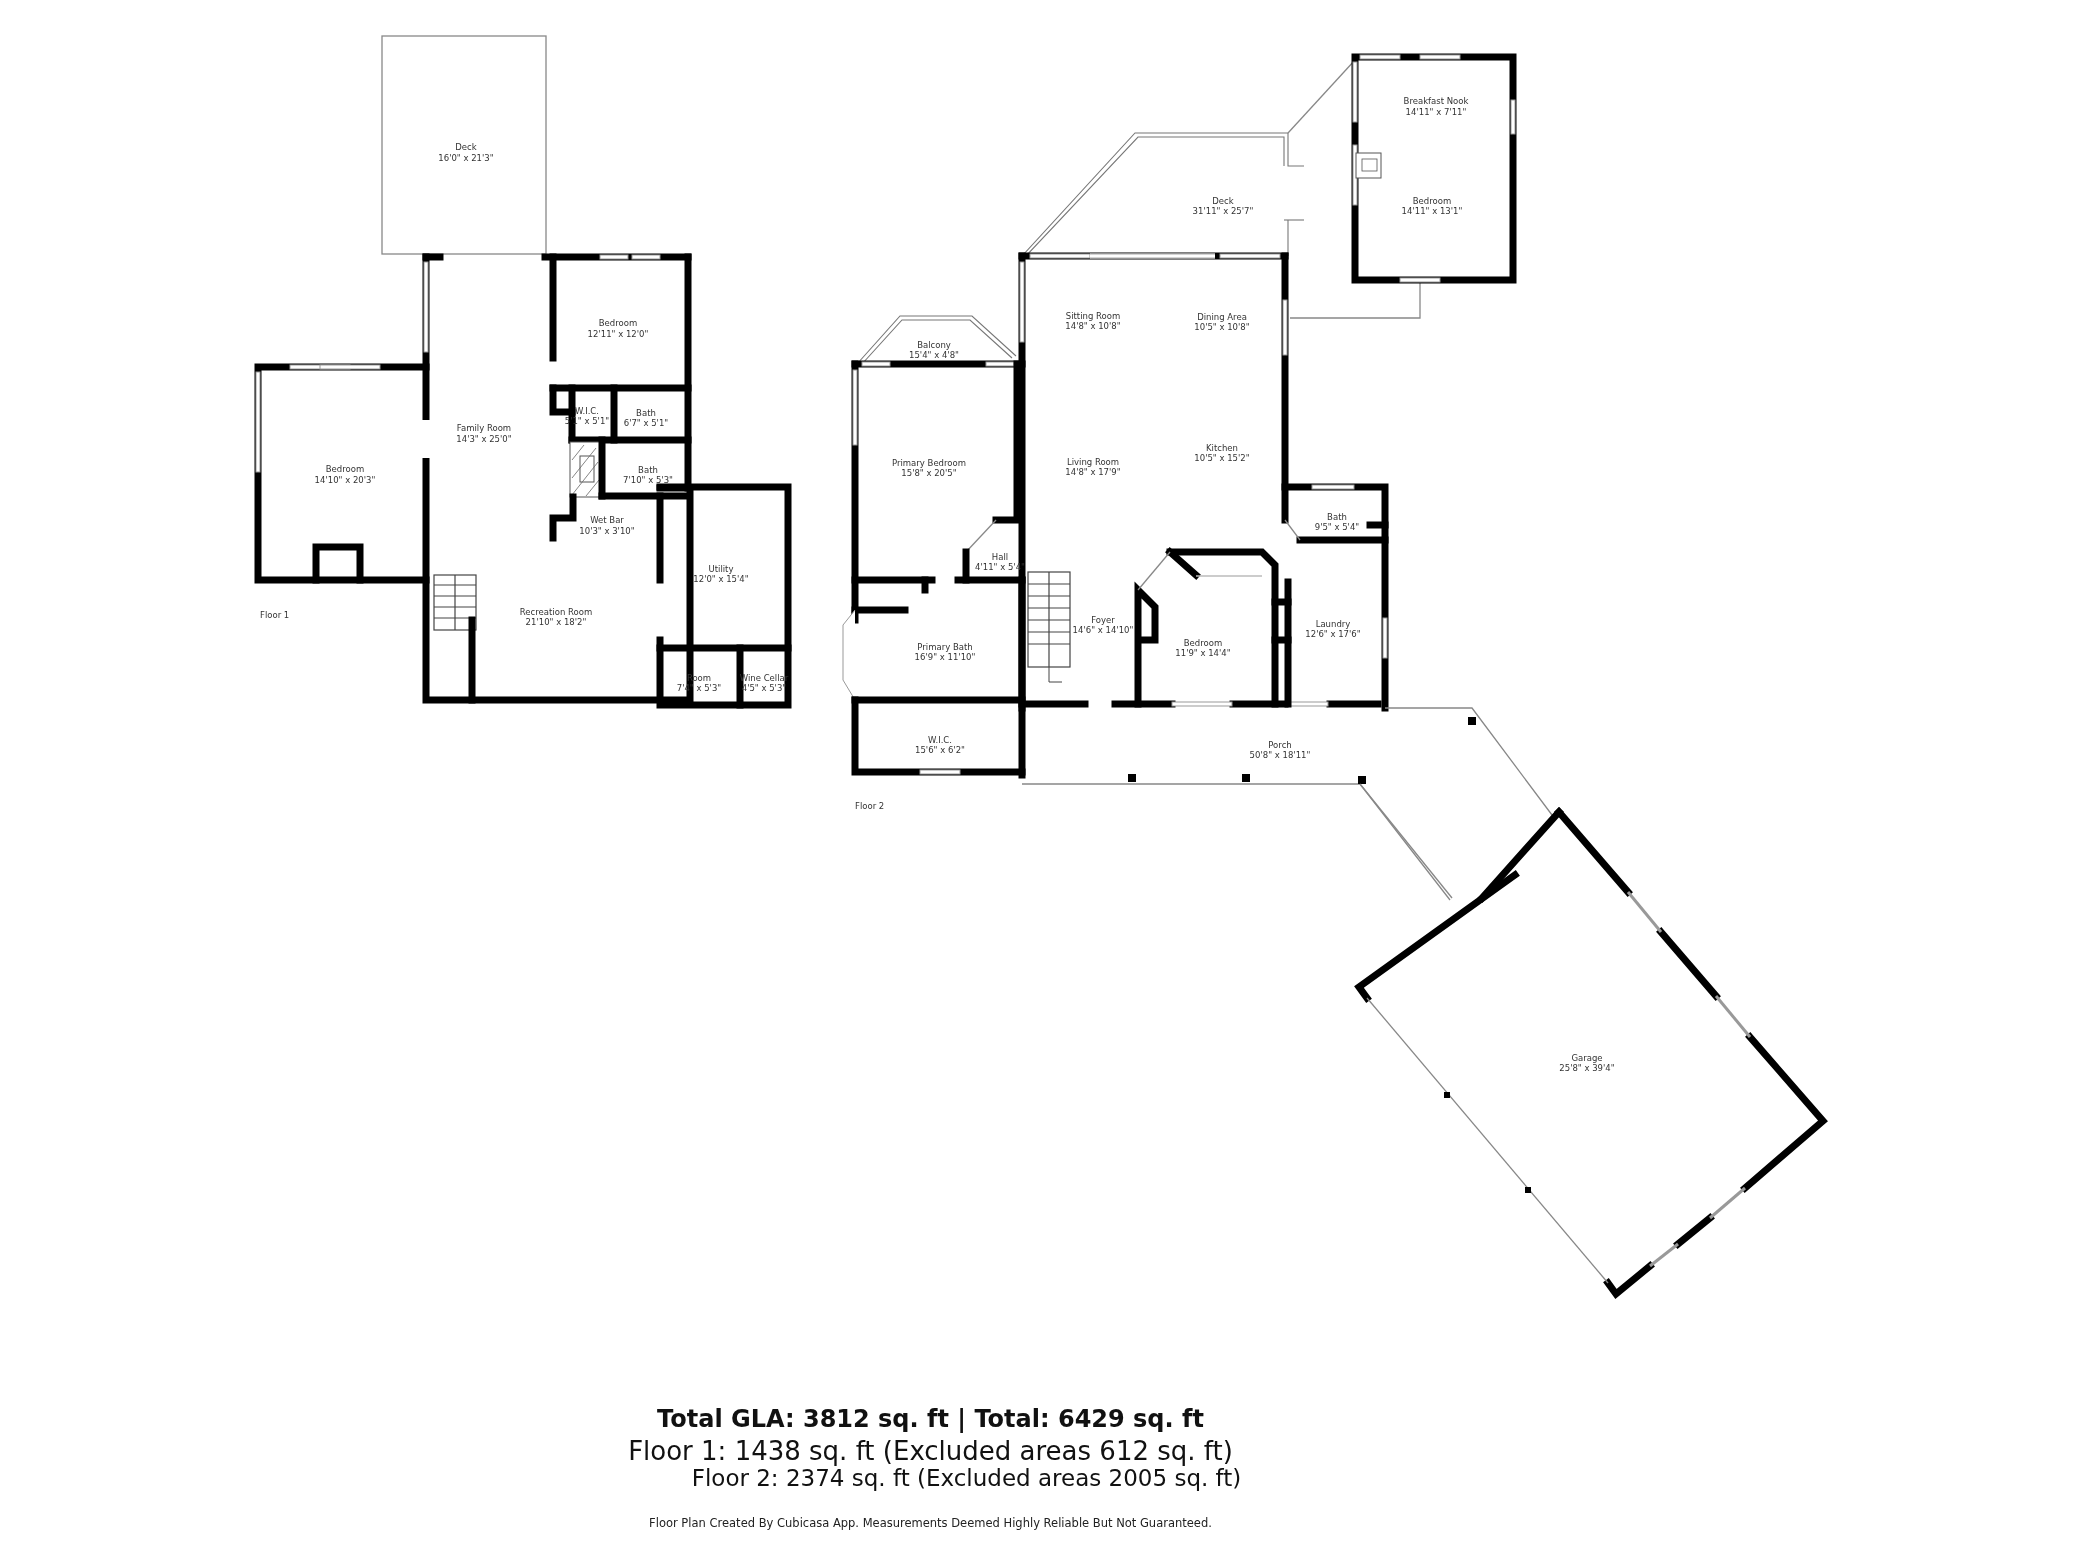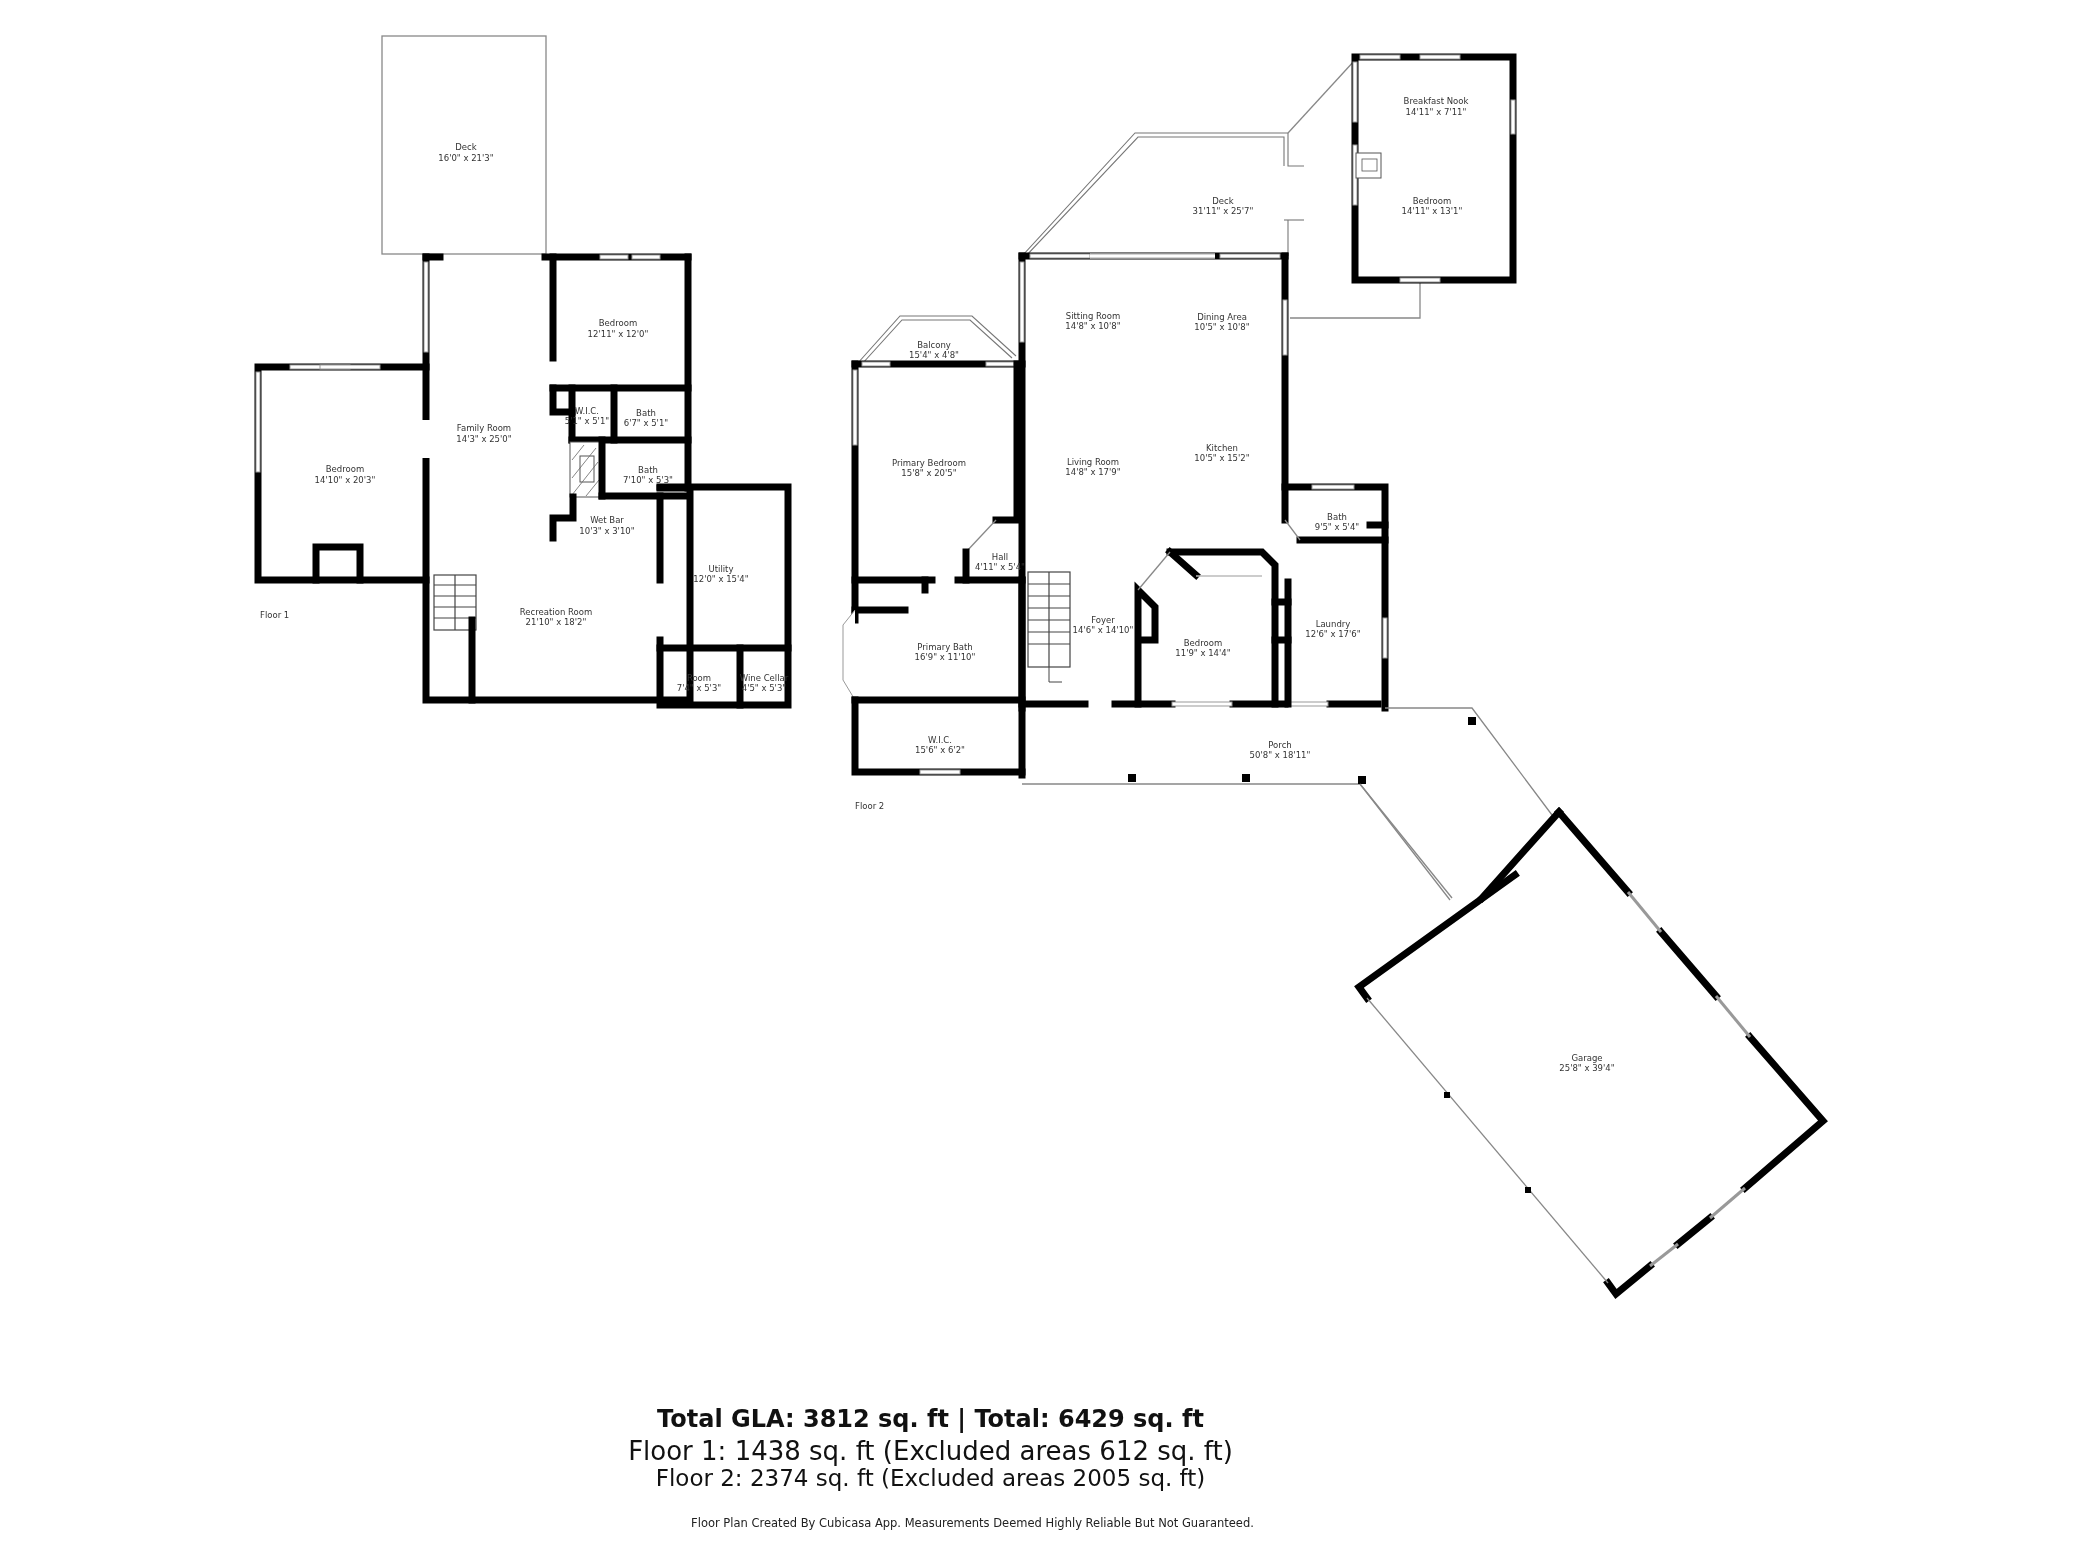--- a/index.html
+++ b/index.html
@@ -10,22 +10,22 @@
   .dbl { stroke:#777; stroke-width:1.1; fill:none; }
   .win { stroke:#999; stroke-width:1; fill:#fff; }
   .stair { stroke:#444; stroke-width:1.2; fill:#fff; }
   .hatch { stroke:#555; stroke-width:1; fill:#fff; }
   .post { fill:#000; }
   text.rn { font-family:"DejaVu Sans", sans-serif; font-size:8.5px; fill:#333; text-anchor:middle; }
   text.fl { font-family:"DejaVu Sans", sans-serif; font-size:8.5px; fill:#333; }
   .summary { position:absolute; left:0; width:1861px; text-align:center; color:#111; }
   .s-bold { top:1405px; font-family:"DejaVu Sans", sans-serif; font-weight:bold; font-size:24px; }
   .s-line1 { top:1436px; font-family:"DejaVu Sans", sans-serif; font-size:26px; }
-  .s-line2 { top:1465px; font-family:"DejaVu Sans", sans-serif; font-size:23px; }
-  .s-credit { top:1516px; font-family:"DejaVu Sans", sans-serif; font-size:11.5px; color:#222;margin-left:42px; }
+  .s-line2 { top:1465px; font-family:"DejaVu Sans", sans-serif; font-size:23px;padding-left:36px; }
+  .s-credit { top:1516px; font-family:"DejaVu Sans", sans-serif; font-size:11.5px; color:#222; }
 </style>
 </head>
 <body>
 
 <svg class="plan" viewBox="0 0 2080 1560" xmlns="http://www.w3.org/2000/svg">
 
   <g>
 
     <rect x="382" y="36" width="164" height="218" class="thin"></rect>
 

